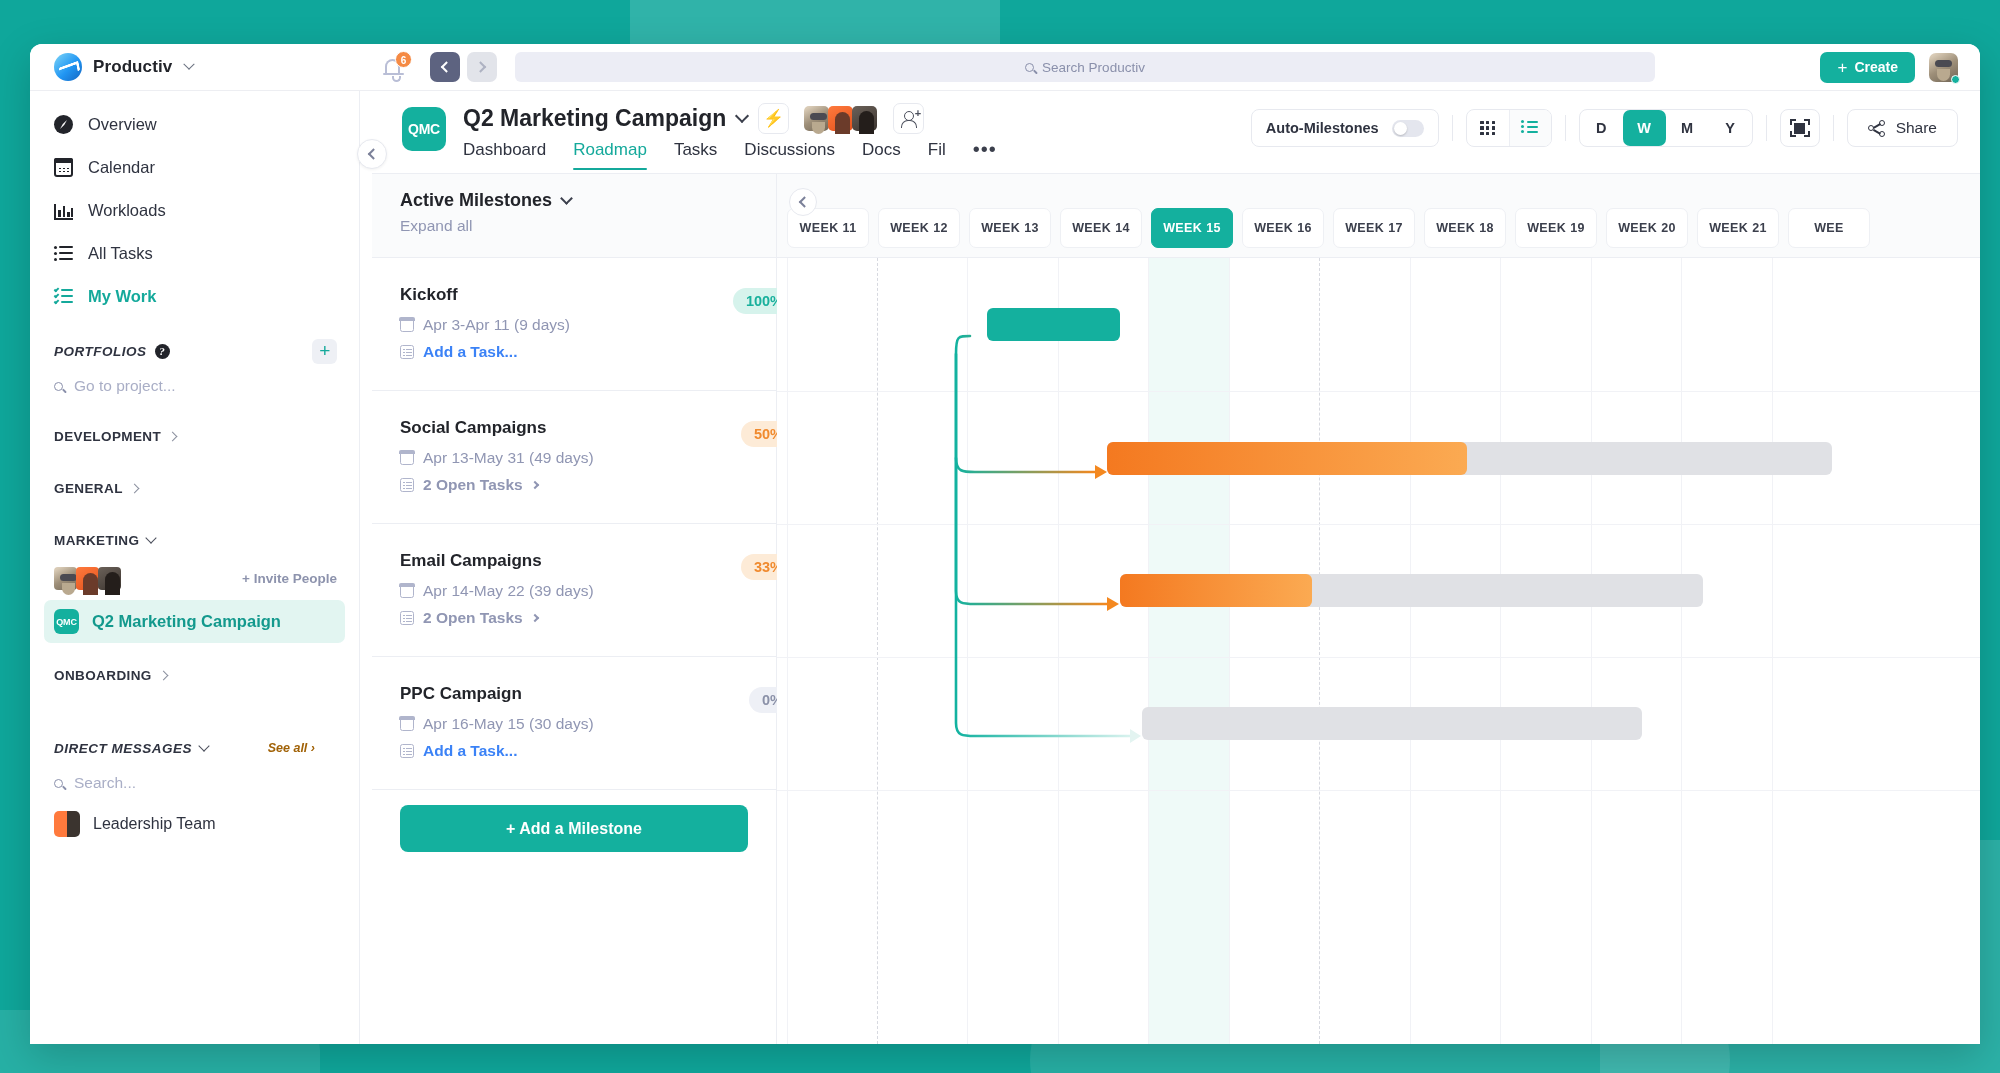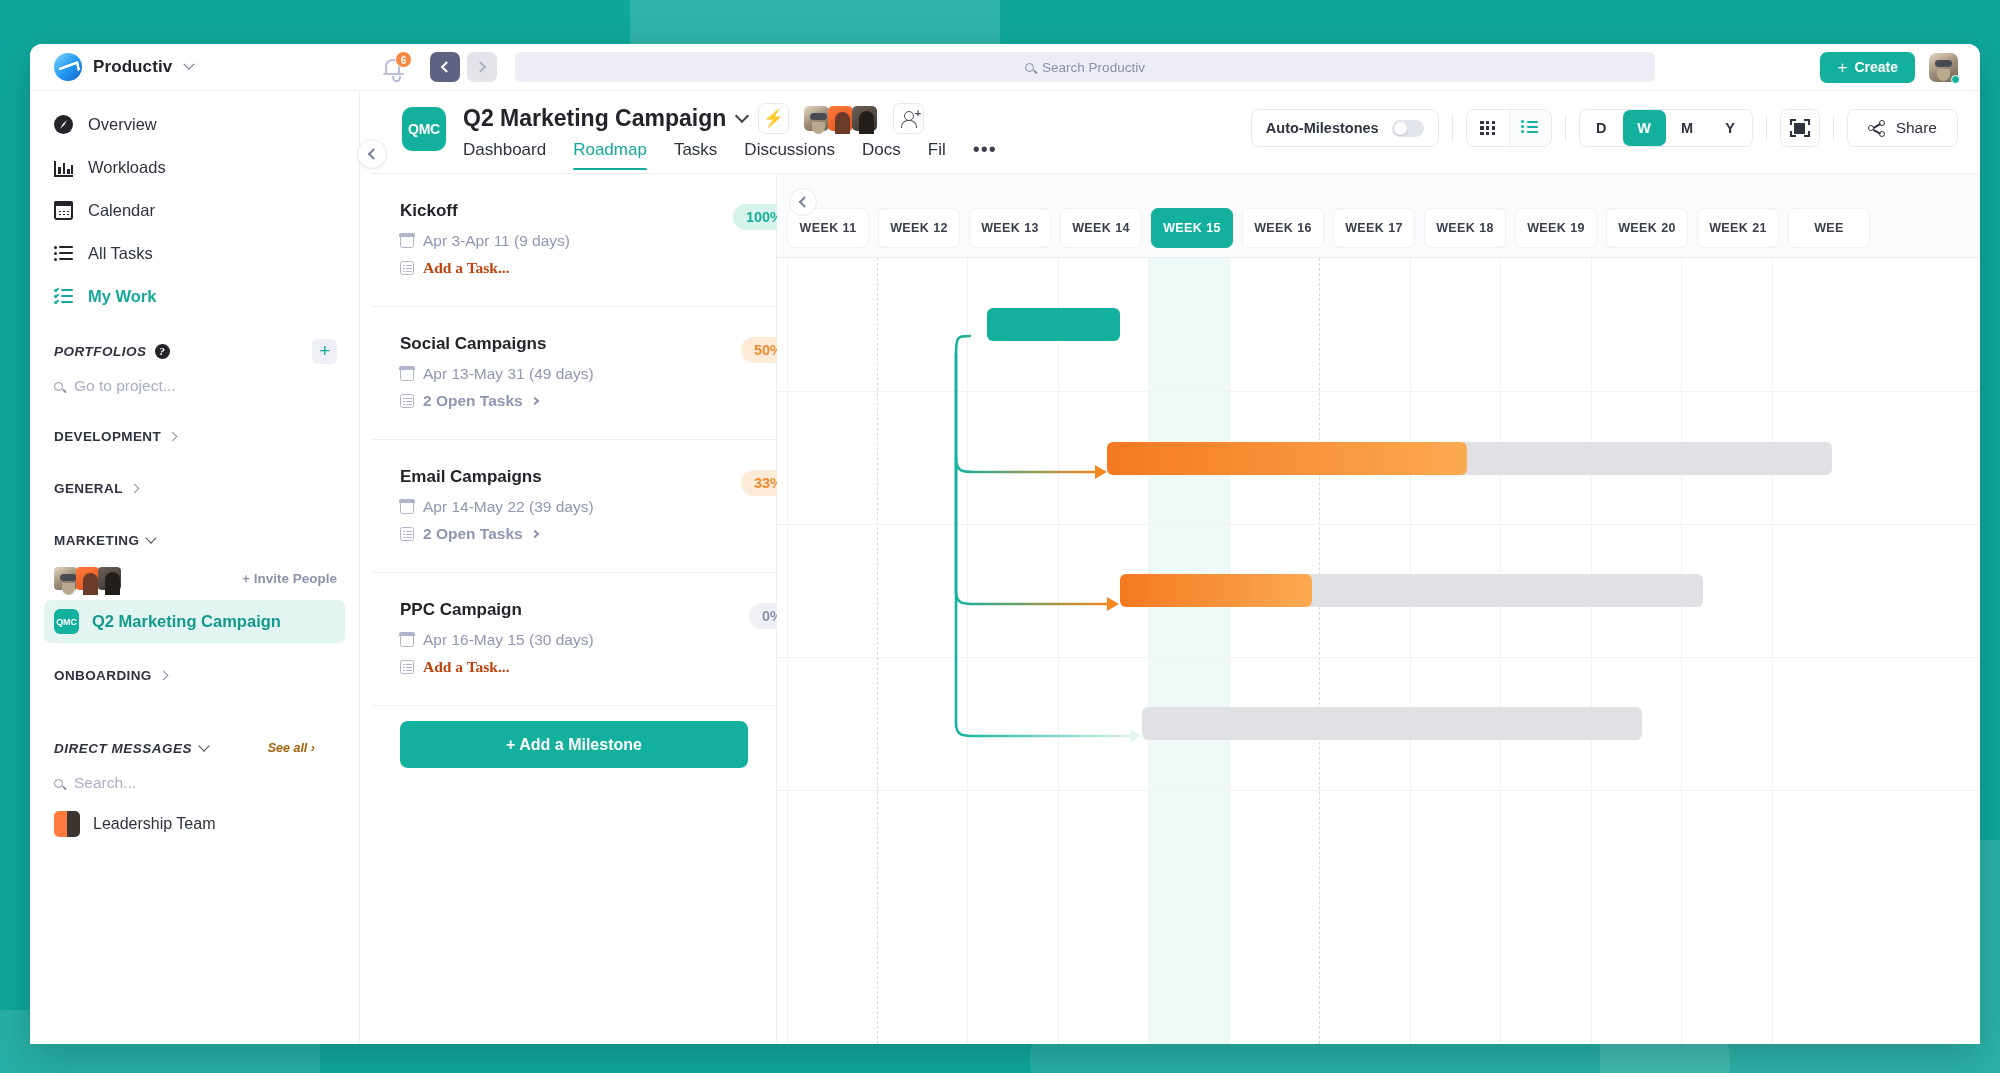--- a/index.html
+++ b/index.html
@@ -341,21 +341,21 @@
   
   .roadmap { flex:1; display:flex; min-height:0; }
   .mil-panel { width: 405px; min-width:405px; border-right:1px solid #eceef3; background:#fff; }
   .mil-head { height: 84px; background:#fafbfc; border-bottom:1px solid #eceef3; padding: 16px 0 0 28px;}
   .mil-head-title { display:flex; align-items:center; gap:10px; font-size:18px;font-weight:bold;color:#22242a;}
   .expand-all { font-size:15.5px; color:#9096b3; margin-top:6px; cursor:pointer;}
   .mil-row { height: 133px; border-bottom:1px solid #eceef3; padding: 27px 0 0 28px; position:relative;}
   .mil-name { font-size:17px; font-weight:bold; color:#22242a; }
   .mil-meta { display:flex; align-items:center; gap:9px; margin-top:11px; font-size:15.5px; color:#9096b3;}
   .mil-link { display:flex; align-items:center; gap:9px; margin-top:9px; font-size:15.5px; font-weight:bold; cursor:pointer;}
-  .mil-link.teal { color:#c2410c;font-family:Liberation Serif, serif; }
+  .mil-link.teal { color:#3b82f6; }
   .mil-link.gray { color:#9096b3; }
   .cal-ic { width:14px;height:14px;border:1.6px solid #b0b5cc;border-radius:2.5px;position:relative;flex:none;}
   .cal-ic::before{content:"";position:absolute;left:-1.6px;top:-1.6px;right:-1.6px;height:4px;background:#b0b5cc;border-radius:2px 2px 0 0;}
   .task-ic { width:14px;height:14px;border:1.6px solid #b0b5cc;border-radius:2.5px;position:relative;flex:none;}
   .task-ic i{position:absolute;left:5px;width:6px;height:1.4px;background:#b0b5cc;}
   .task-ic i:nth-child(1){top:3px;} .task-ic i:nth-child(2){top:6px;} .task-ic i:nth-child(3){top:9px;}
   .task-ic b{position:absolute;left:2px;width:1.6px;height:1.6px;background:#b0b5cc;}
   .task-ic b:nth-child(4){top:2.8px;} .task-ic b:nth-child(5){top:5.8px;} .task-ic b:nth-child(6){top:8.8px;}
   .chev-tiny { width:6px;height:6px;border-right:2px solid currentColor;border-top:2px solid currentColor;transform:rotate(45deg);}
   .pct {
@@ -450,31 +450,31 @@
 
   <div class="body-row">
 
     <div class="sidebar">
 
       <div class="nav-item">
         <span class="ic ic-compass"></span>
         <span>Overview</span>
       </div>
       <div class="nav-item">
+        <span class="ic ic-cal"></span>
+        <span>Calendar</span>
+      </div>
+      <div class="nav-item">
         <span class="ic ic-bars">
             <i></i>
             <i></i>
             <i></i>
             <i></i>
           </span>
         <span>Workloads</span>
-      </div>
-      <div class="nav-item">
-        <span class="ic ic-cal"></span>
-        <span>Calendar</span>
       </div>
       <div class="nav-item">
         <span class="ic ic-list">
             <i></i>
             <i></i>
             <i></i>
             <b></b>
             <b></b>
             <b></b>
           </span>
@@ -642,20 +642,27 @@
                 <i></i>
               </span>
             <span>Share</span>
           </div>
         </div>
       </div>
 
       <div class="roadmap">
 
         <div class="mil-panel">
+          <div class="mil-head">
+            <div class="mil-head-title">
+              <span>Active Milestones</span>
+              <span class="chev-d2" style="width:9px;height:9px;border-width:2px;"></span>
+            </div>
+            <div class="expand-all">Expand all</div>
+          </div>
 
           <div class="mil-row">
             <div class="mil-name">Kickoff</div>
             <div class="mil-meta">
               <span class="cal-ic"></span>
               <span>Apr 3-Apr 11 (9 days)</span>
             </div>
             <div class="mil-link teal">
               <span class="task-ic">
                   <i></i>

